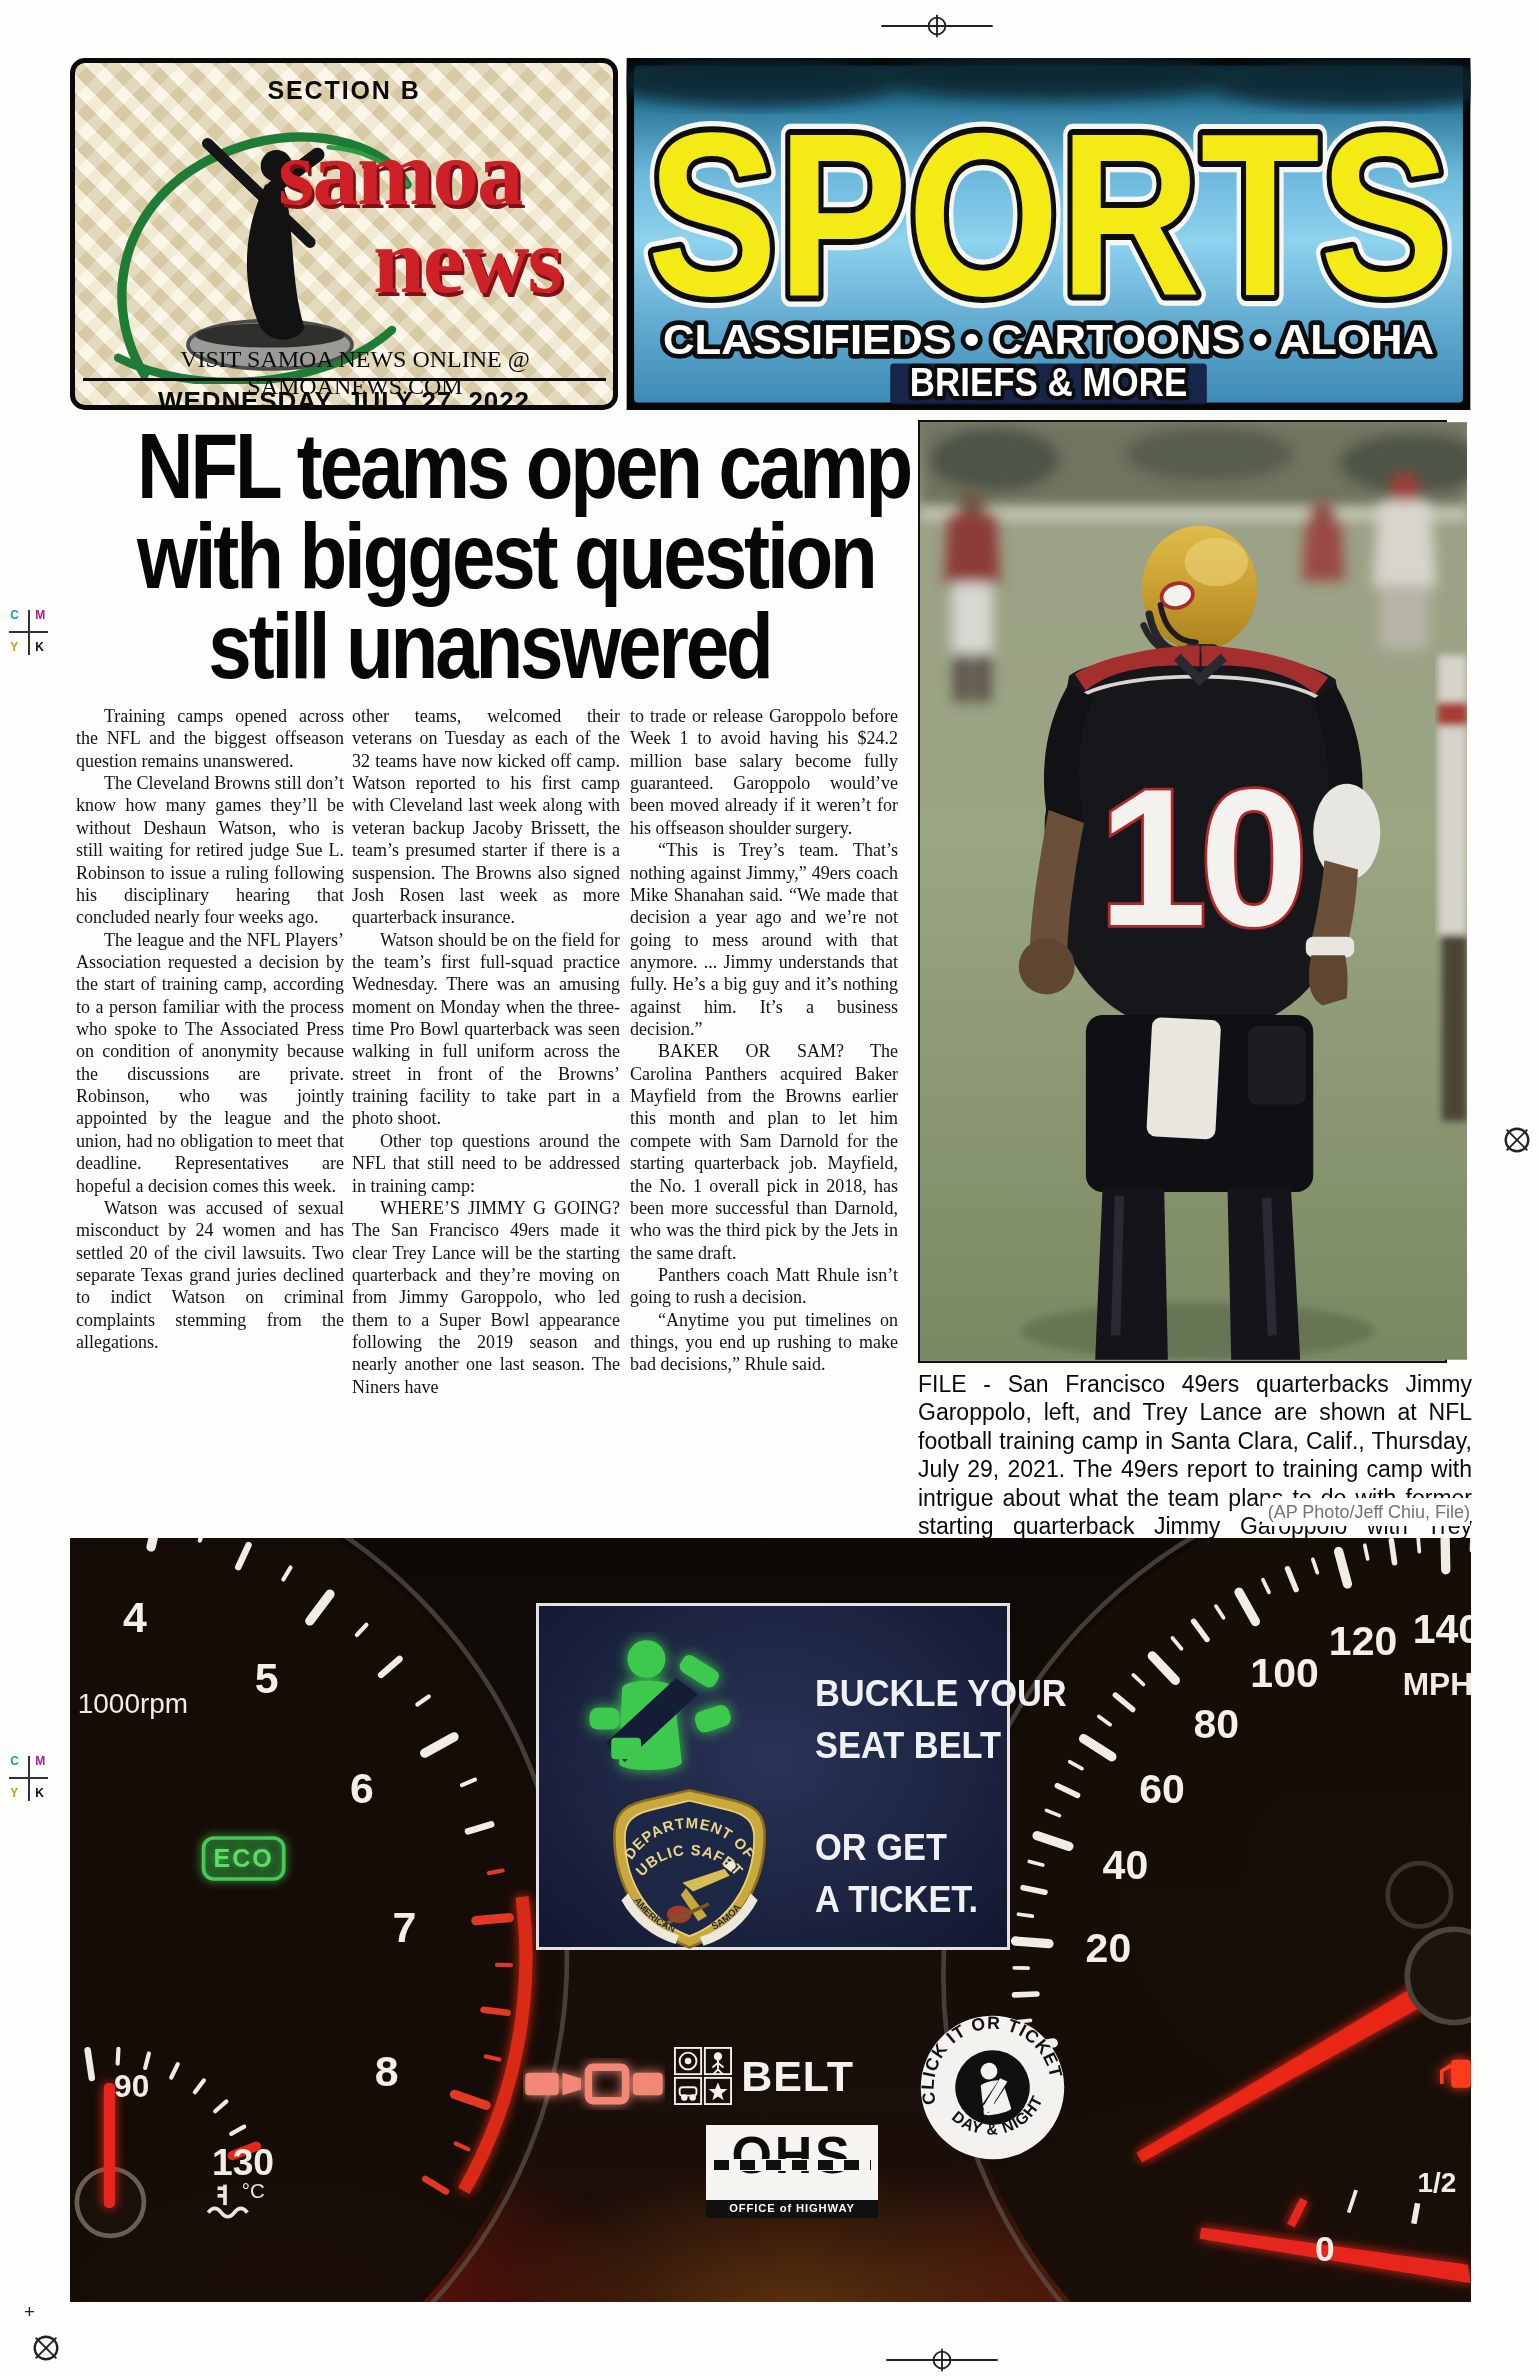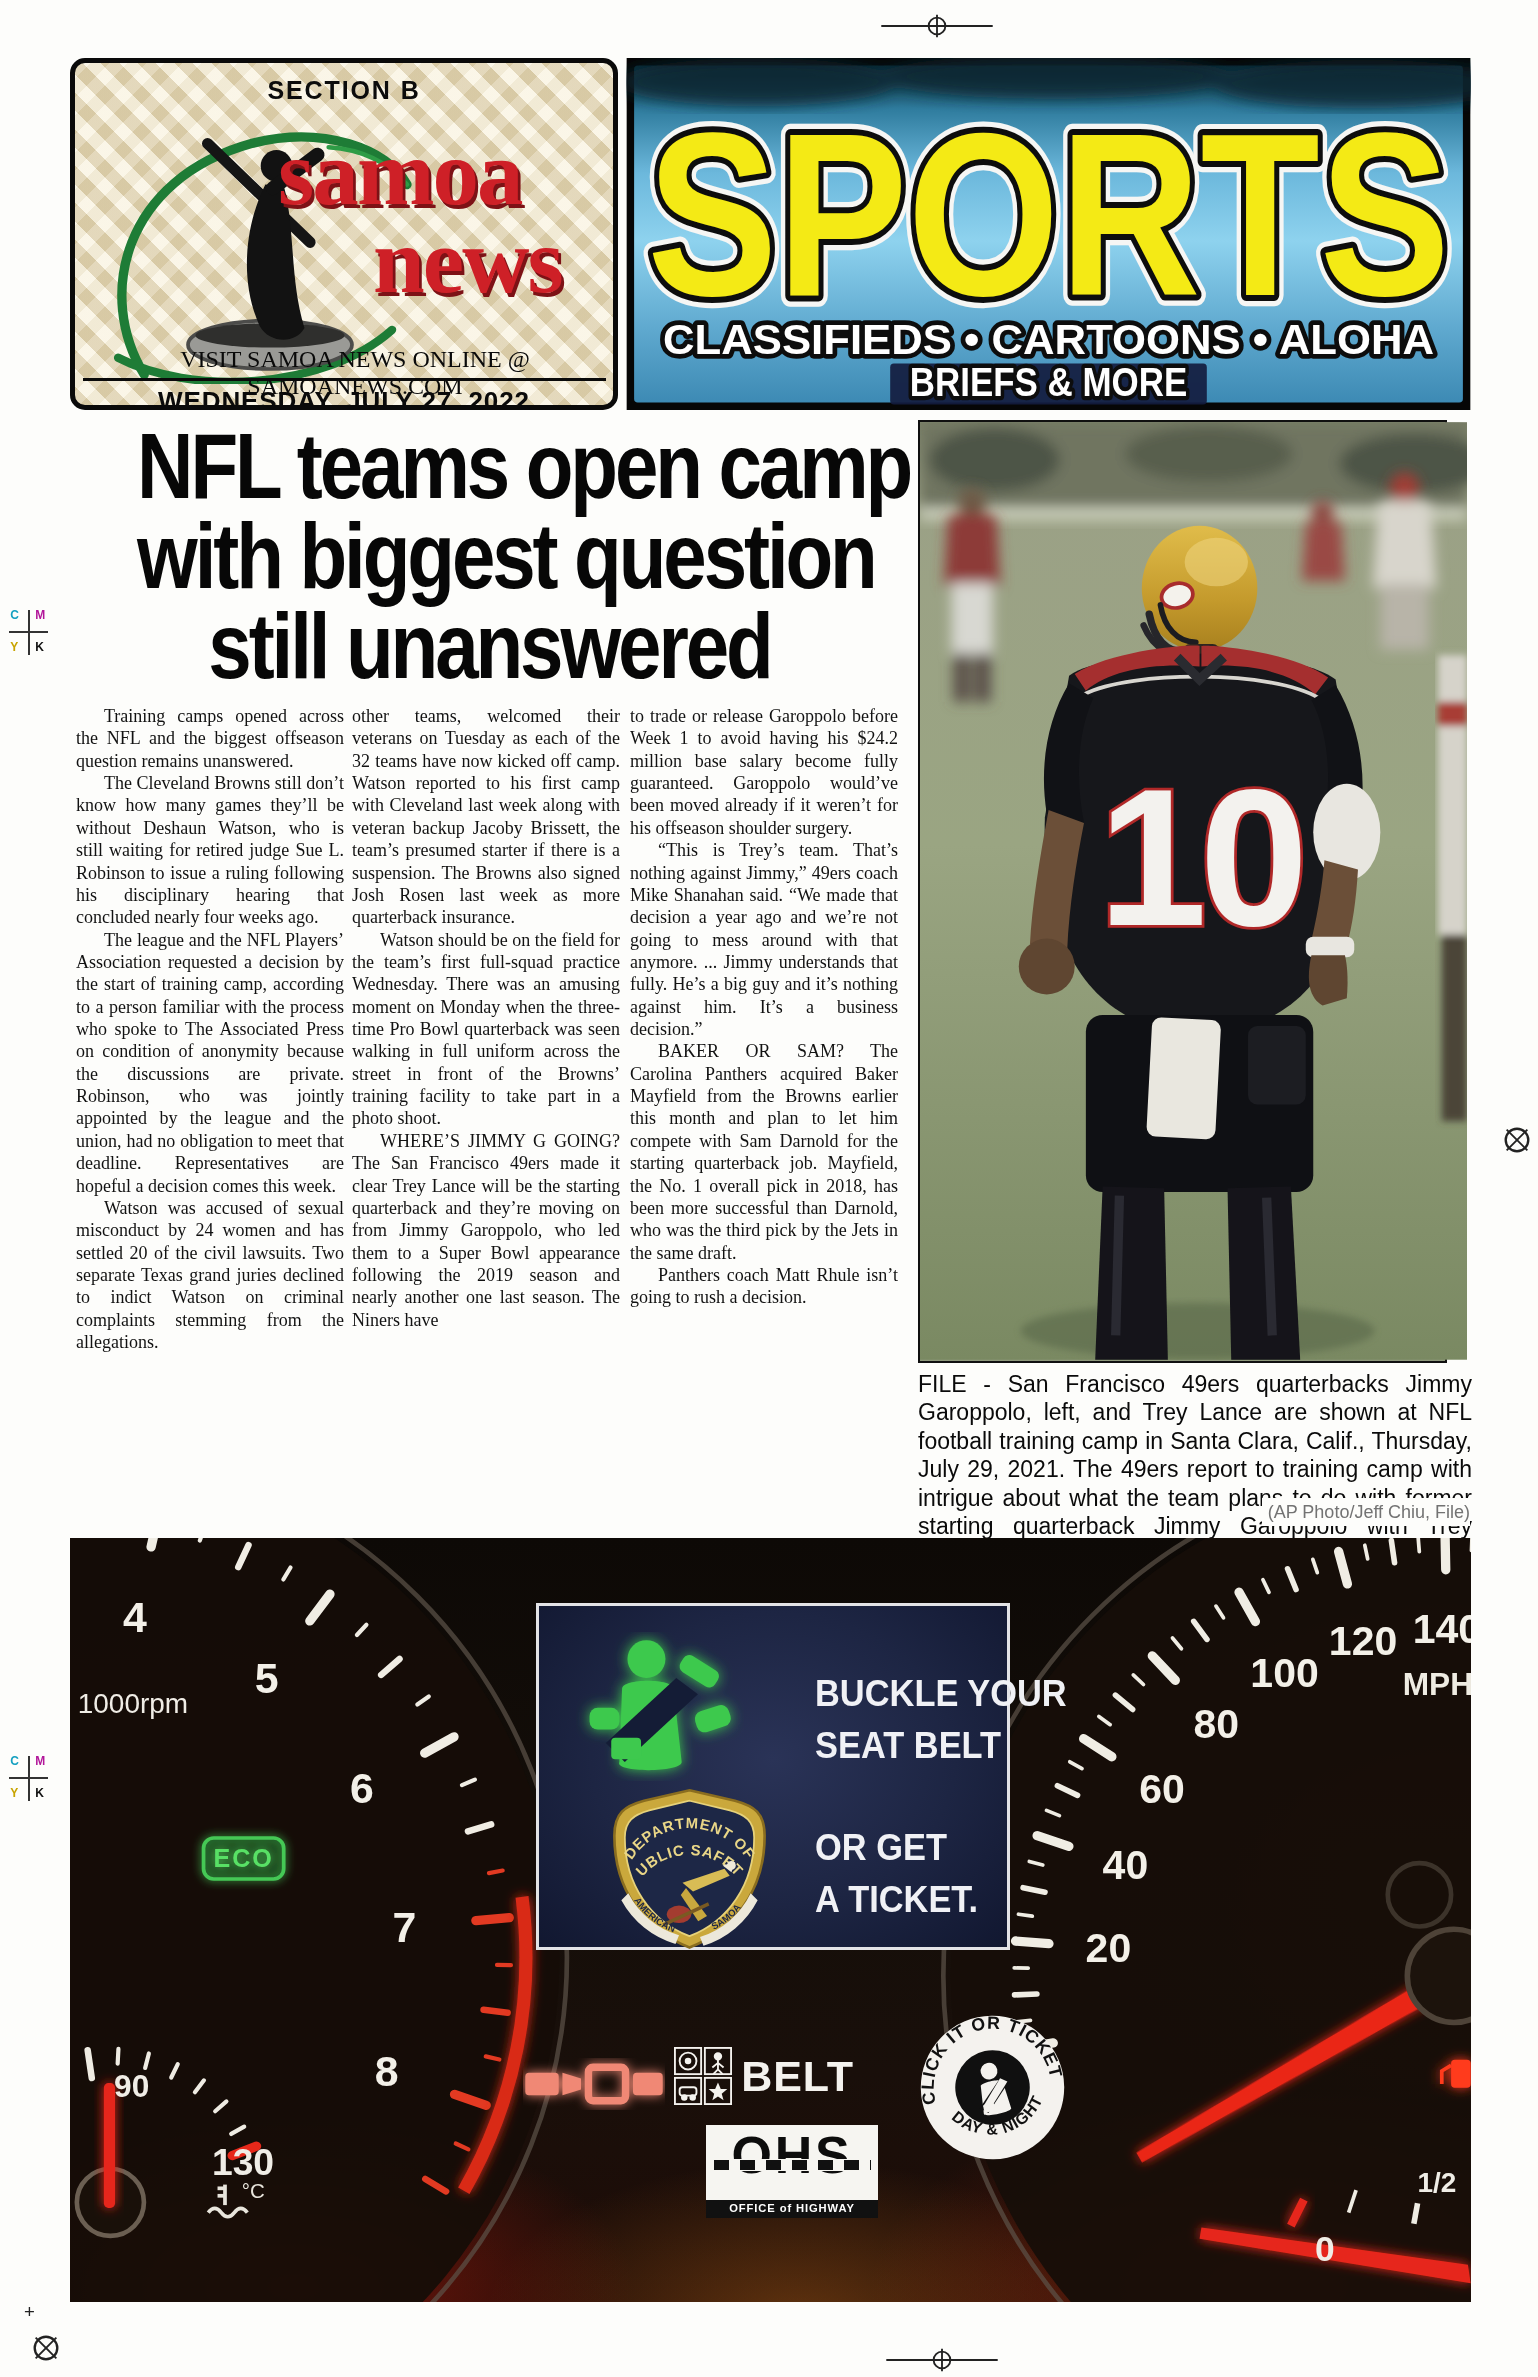--- a/index.html
+++ b/index.html
@@ -179,27 +179,29 @@
 
   <div class="abs col col1">
       <p>Training camps opened across the NFL and the biggest offseason question remains unanswered.</p>
       <p>The Cleveland Browns still don’t know how many games they’ll be without Deshaun Watson, who is still waiting for retired judge Sue L. Robinson to issue a ruling following his disciplinary hearing that concluded nearly four weeks ago.</p>
       <p>The league and the NFL Players’ Association requested a decision by the start of training camp, according to a person familiar with the process who spoke to The Associated Press on condition of anonymity because the discussions are private. Robinson, who was jointly appointed by the league and the union, had no obligation to meet that deadline. Representatives are hopeful a decision comes this week.</p>
       <p>Watson was accused of sexual misconduct by 24 women and has settled 20 of the civil lawsuits. Two separate Texas grand juries declined to indict Watson on criminal complaints stemming from the allegations.</p>
     </div>
   <div class="abs col col2">
       <p class="noindent">other teams, welcomed their veterans on Tuesday as each of the 32 teams have now kicked off camp. Watson reported to his first camp with Cleveland last week along with veteran backup Jacoby Brissett, the team’s presumed starter if there is a suspension. The Browns also signed Josh Rosen last week as more quarterback insurance.</p>
       <p>Watson should be on the field for the team’s first full-squad practice Wednesday. There was an amusing moment on Monday when the three-time Pro Bowl quarterback was seen walking in full uniform across the street in front of the Browns’ training facility to take part in a photo shoot.</p>
+      <p>Other top questions around the NFL that still need to be addressed in training camp:</p>
       <p>WHERE’S JIMMY G GOING? The San Francisco 49ers made it clear Trey Lance will be the starting quarterback and they’re moving on from Jimmy Garoppolo, who led them to a Super Bowl appearance following the 2019 season and nearly another one last season. The Niners have</p>
     </div>
   <div class="abs col col3">
       <p class="noindent">to trade or release Garoppolo before Week 1 to avoid having his $24.2 million base salary become fully guaranteed. Garoppolo would’ve been moved already if it weren’t for his offseason shoulder surgery.</p>
       <p>“This is Trey’s team. That’s nothing against Jimmy,” 49ers coach Mike Shanahan said. “We made that decision a year ago and we’re not going to mess around with that anymore. ... Jimmy understands that fully. He’s a big guy and it’s nothing against him. It’s a business decision.”</p>
       <p>BAKER OR SAM? The Carolina Panthers acquired Baker Mayfield from the Browns earlier this month and plan to let him compete with Sam Darnold for the starting quarterback job. Mayfield, the No. 1 overall pick in 2018, has been more successful than Darnold, who was the third pick by the Jets in the same draft.</p>
       <p>Panthers coach Matt Rhule isn’t going to rush a decision.</p>
+      <p>“Anytime you put timelines on things, you end up rushing to make bad decisions,” Rhule said.</p>
     </div>
 
   <div class="abs photo">
     <svg width="547" height="938" viewBox="0 0 587 1006">
       <defs>
         <linearGradient id="grass" x1="0" y1="0" x2="0" y2="1">
           <stop offset="0" stop-color="#7b8168"></stop>
             <stop offset="0.09" stop-color="#9ba186"></stop>
           <stop offset="0.45" stop-color="#9aa582"></stop>
             <stop offset="1" stop-color="#7a8962"></stop>

